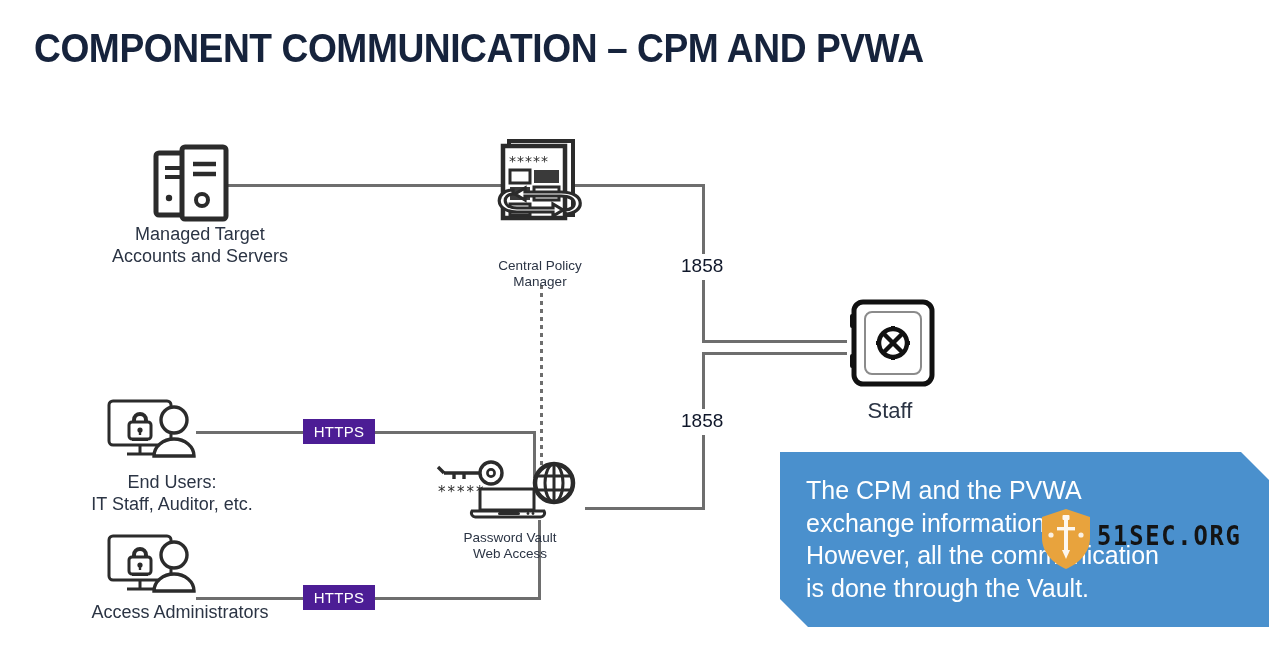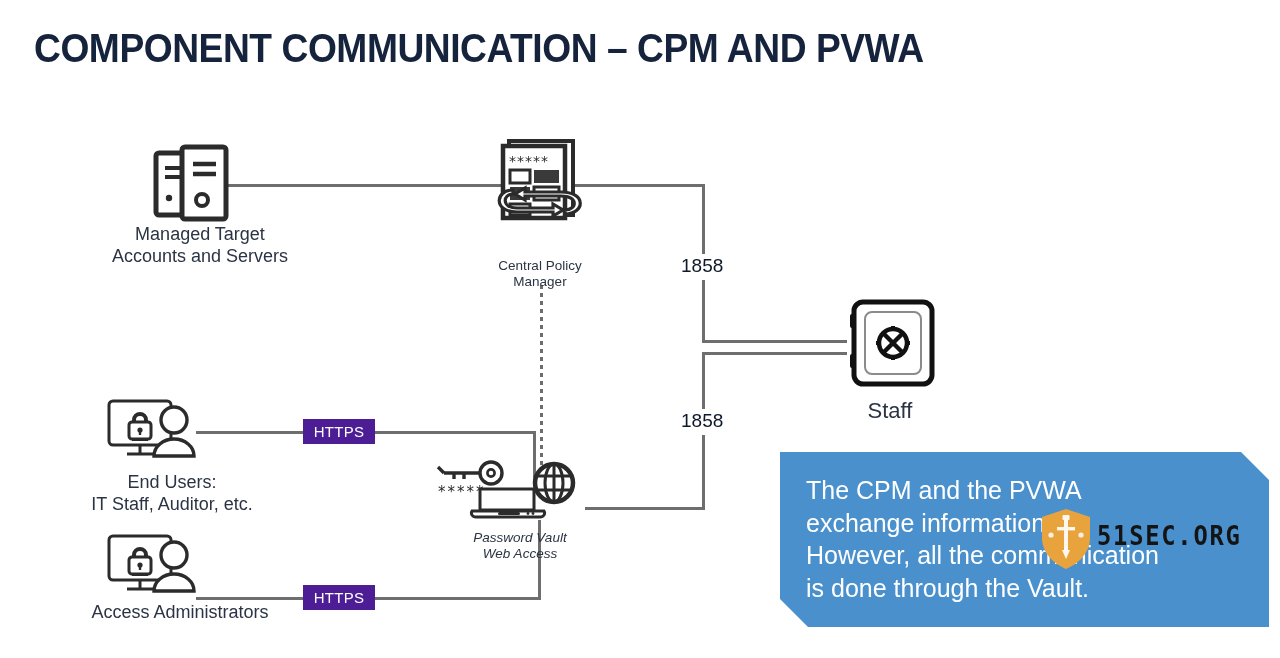--- a/index.html
+++ b/index.html
@@ -207,21 +207,21 @@
       <circle cx="101" cy="55.5" r="1.4" fill="#2b2b2b"></circle>
       <g transform="translate(94,0)">
         <circle cx="28" cy="25" r="19" fill="#ffffff" stroke="#2b2b2b" stroke-width="4.5"></circle>
         <ellipse cx="28" cy="25" rx="9" ry="19" fill="none" stroke="#2b2b2b" stroke-width="3"></ellipse>
         <line x1="10" y1="18" x2="46" y2="18" stroke="#2b2b2b" stroke-width="3"></line>
         <line x1="10" y1="32" x2="46" y2="32" stroke="#2b2b2b" stroke-width="3"></line>
         <line x1="28" y1="6" x2="28" y2="44" stroke="#2b2b2b" stroke-width="3"></line>
       </g>
     </svg>
   </div>
-  <div class="label small" style="left:440px;top:530px;width:160px;font-style:italic;">Password Vault
+  <div class="label small" style="left:430px;top:530px;width:160px;">Password Vault
 Web Access</div>
 
   <div style="position:absolute;left:106px;top:533px;">
     <svg width="96" height="62" viewBox="0 0 96 62">
       <rect x="3" y="3" width="62" height="44" rx="4" fill="#ffffff" stroke="#2b2b2b" stroke-width="3"></rect>
       <line x1="26" y1="42" x2="42" y2="42" stroke="#2b2b2b" stroke-width="2"></line>
       <path d="M26 22 a8 8 0 0 1 16 0 v4 h-4 v-4 a4 4 0 0 0 -8 0 v4 h-4 z" fill="#2b2b2b"></path>
       <rect x="23" y="24" width="22" height="17" rx="3" fill="#ffffff" stroke="#2b2b2b" stroke-width="3"></rect>
       <circle cx="34" cy="32" r="2.6" fill="#2b2b2b"></circle>
       <line x1="34" y1="32" x2="34" y2="37" stroke="#2b2b2b" stroke-width="2.4"></line>

